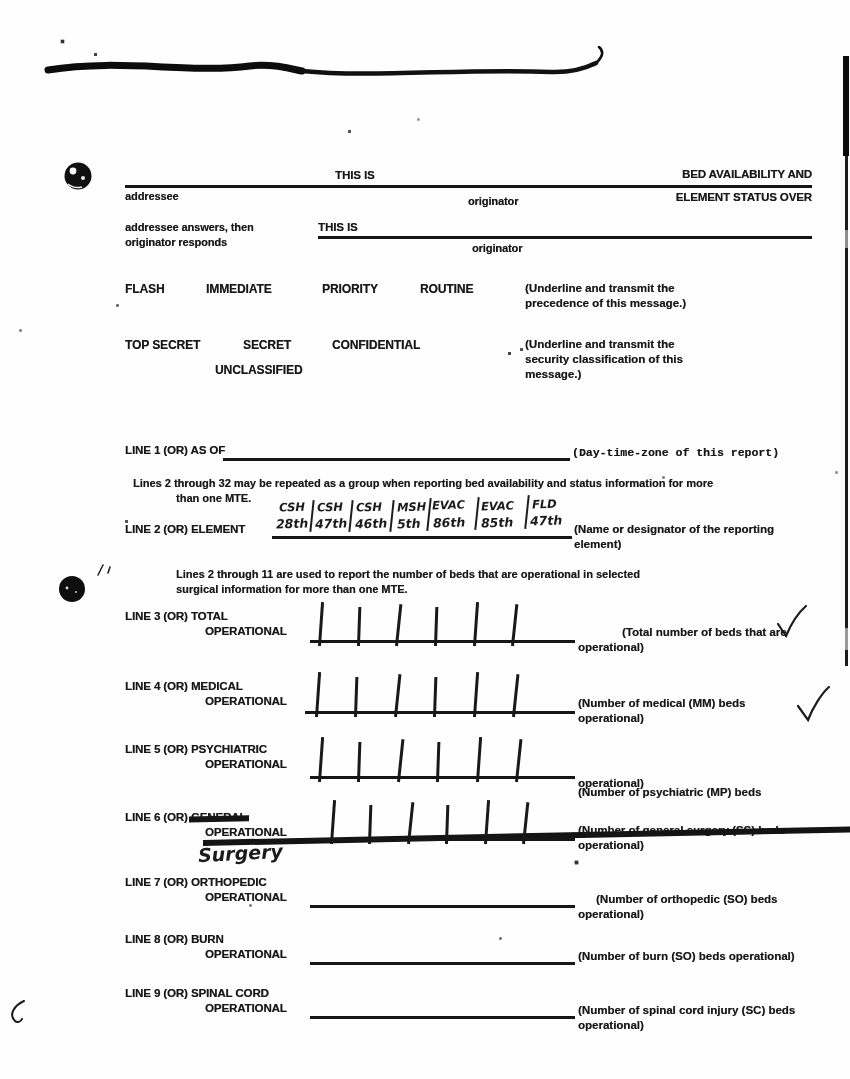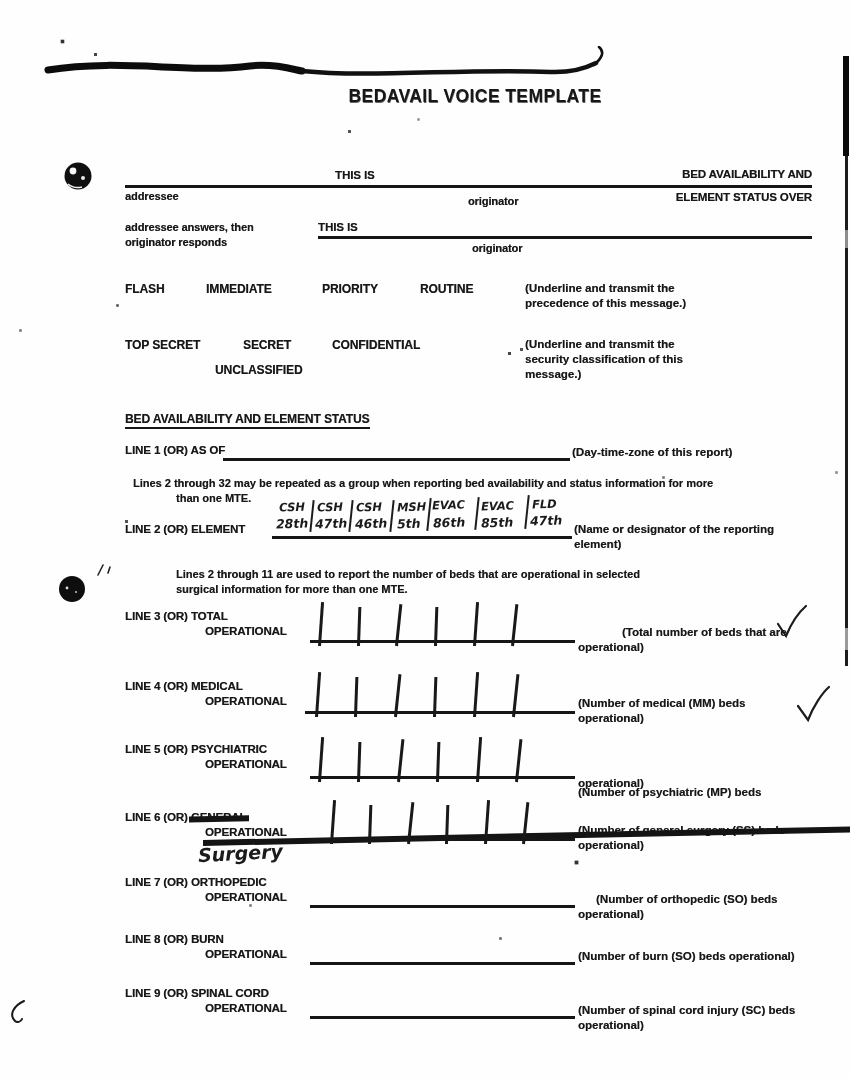--- a/index.html
+++ b/index.html
@@ -62,21 +62,20 @@
 
   <div class="abs" style="left:843px;top:56px;width:6px;height:100px;background:#0b0b0b;"></div>
   <div class="abs" style="left:845px;top:156px;width:2.6px;height:510px;background:#1c1c1c;"></div>
   <div class="abs" style="left:845px;top:230px;width:2.6px;height:18px;background:#8d8d8d;"></div>
   <div class="abs" style="left:845px;top:628px;width:2.6px;height:22px;background:#9a9a9a;"></div>
 
   <svg class="abs" style="left:6px;top:998px;" width="26" height="30">
     <path d="M18,3 C7,8 3,17 9,23 C11,25 15,24 16,21" stroke="#1a1a1a" stroke-width="2" fill="none" stroke-linecap="round"></path>
   </svg>
 
-  <div class="abs title" style="left:330px;top:86px;width:290px;text-align:center;">BEDAVAIL VOICE TEMPLATE</div>
 
   <div class="abs rule" style="left:125px;top:185px;width:687px;"></div>
   <div class="abs lbl" style="left:335px;top:169px;">THIS IS</div>
   <div class="abs lbl rt" style="right:38px;top:168px;">BED AVAILABILITY AND</div>
   <div class="abs sm lbl" style="left:125px;top:190px;">addressee</div>
   <div class="abs sm lbl" style="left:468px;top:195px;">originator</div>
   <div class="abs lbl rt" style="right:38px;top:191px;">ELEMENT STATUS OVER</div>
 
   <div class="abs sm lbl" style="left:125px;top:221px;">addressee answers, then</div>
   <div class="abs sm lbl" style="left:125px;top:236px;">originator responds</div>
@@ -92,25 +91,24 @@
   <div class="abs note" style="left:525px;top:297px;">precedence of this message.)</div>
 
   <div class="abs lbl" style="left:125px;top:338px;font-size:12px;">TOP SECRET</div>
   <div class="abs lbl" style="left:243px;top:338px;font-size:12px;">SECRET</div>
   <div class="abs lbl" style="left:332px;top:338px;font-size:12px;">CONFIDENTIAL</div>
   <div class="abs lbl" style="left:215px;top:363px;font-size:12px;">UNCLASSIFIED</div>
   <div class="abs note" style="left:525px;top:338px;">(Underline and transmit the</div>
   <div class="abs note" style="left:525px;top:353px;">security classification of this</div>
   <div class="abs note" style="left:525px;top:368px;">message.)</div>
 
-  <div class="abs lbl ul" style="left:125px;top:412px;font-size:12px;">BED AVAILABILITY AND ELEMENT STATUS</div>
 
   <div class="abs lbl" style="left:125px;top:444px;">LINE 1 (OR) AS OF</div>
   <div class="abs rule" style="left:223px;top:458px;width:347px;"></div>
-  <div class="abs note" style="left:572px;top:446px;">(Day-time-zone of this report)</div>
+  <div class="abs note" style="left:572px;top:446px;font-family:Liberation Mono, monospace;">(Day-time-zone of this report)</div>
 
   <div class="abs note" style="left:133px;top:477px;font-size:11px;">Lines 2 through 32 may be repeated as a group when reporting bed availability and status information for more</div>
   <div class="abs note" style="left:176px;top:492px;font-size:11px;">than one MTE.</div>
 
   <div class="abs lbl" style="left:125px;top:523px;">LINE 2 (OR) ELEMENT</div>
 
   <div class="abs hand handcell" style="left:279px;top:500px;font-size:11.5px;">CSH</div>
   <div class="abs hand handcell" style="left:276px;top:516px;">28th</div>
   <div class="abs hand handcell" style="left:317px;top:500px;font-size:11.5px;">CSH</div>
   <div class="abs hand handcell" style="left:315px;top:516px;">47th</div>

